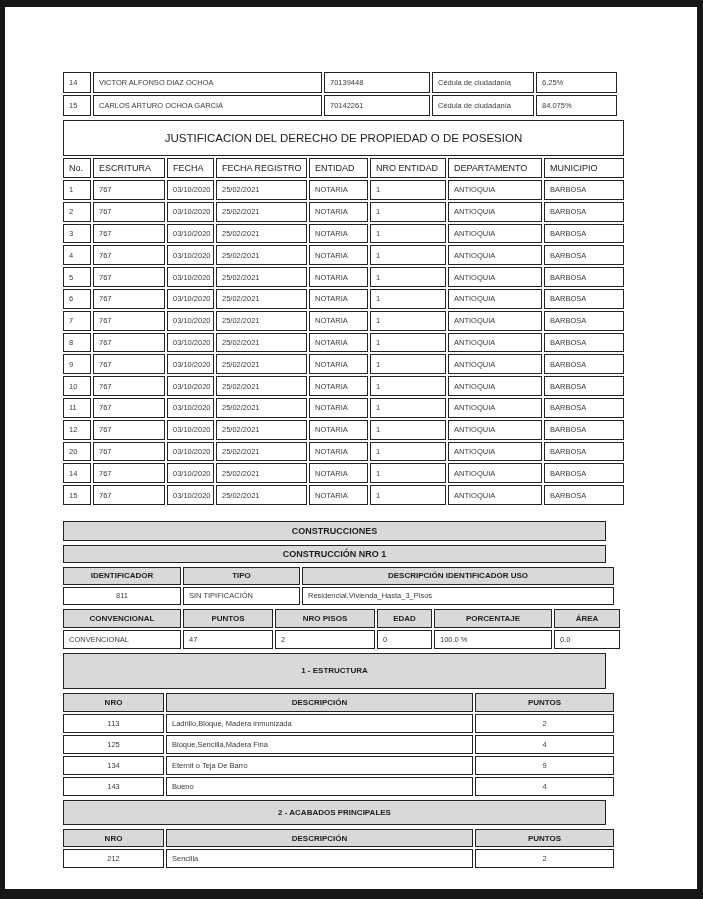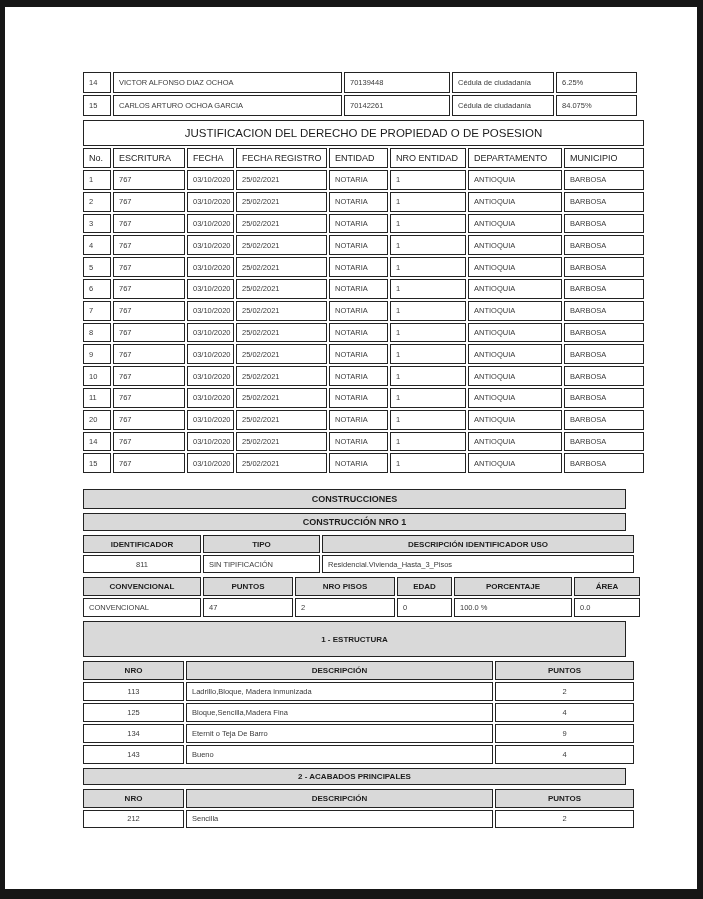--- a/index.html
+++ b/index.html
@@ -7,21 +7,21 @@
     width:703px;height:899px;overflow:hidden;
     background:#161616;
     font-family:"Liberation Sans","DejaVu Sans",sans-serif;
     -webkit-font-smoothing:antialiased;
   }
   .page{
     position:absolute;left:5px;top:7px;width:692px;height:882px;
     background:#ffffff;
   }
   .content{
-    position:absolute;left:76px;top:63px;width:549px;
+    position:absolute;left:56px;top:63px;width:549px;
   }
   table{
     border-collapse:separate;
     border-spacing:2px;
     table-layout:fixed;
     width:547px;
     margin:0;
   }
   td,th{
     border:1px solid #232323;
@@ -32,39 +32,39 @@
     font-weight:normal;
     text-align:left;
     box-sizing:border-box;
   }
   .data td{font-size:7.5px;color:#3a3a3a;}
   .tc{text-align:center;}
   
   .tblA tr{height:21px;}
   .tblA td{font-size:7.5px;color:#3a3a3a;}
   
-  .tblB tr.banner{height:26px;margin-left:45px;}
+  .tblB tr.banner{height:36px;margin-left:45px;}
   .tblB td.banner-cell{font-size:11.5px;color:#1c1c1c;text-align:center;}
   .tblB tr.cols{height:20px;padding-left:12px;}
   .tblB tr.cols th{font-size:9px;color:#1c1c1c;}
   .tblB tbody tr{height:19.8px;}
   .tblB tbody td{font-size:7.5px;color:#3a3a3a;}
   
   .gray{background:#d9d9d9;}
   .band td{font-size:8px;font-weight:bold;color:#1c1c1c;text-align:center;}
   .hdr th{font-size:8px;font-weight:bold;color:#1c1c1c;text-align:center;}
   .tblC1 tr{height:20px;}
   .tblC1 td{font-size:9px;}
   .tblC2 tr{height:18px;}
   .tblC2 td{font-size:9px;}
   .tblC3 tr{height:18px;}
   .tblC4 tr{height:19px;}
   .tblC5 tr{height:36px;}
   .tblC6 tr{height:19px;}
-  .tblC7 tr{height:17px;}
+  .tblC7 tr{height:25px;}
   .tblC8 tr{height:18.5px;}
   .gap12{height:12px;}
 </style>
 </head>
 <body>
 
 <div class="page">
   <div class="content">
 
     <table class="tblA data">
@@ -224,20 +224,30 @@
             <td>11</td>
             <td>767</td>
             <td>03/10/2020</td>
             <td>25/02/2021</td>
             <td>NOTARIA</td>
             <td>1</td>
             <td>ANTIOQUIA</td>
             <td>BARBOSA</td>
           </tr>
           <tr>
+            <td>12</td>
+            <td>767</td>
+            <td>03/10/2020</td>
+            <td>25/02/2021</td>
+            <td>NOTARIA</td>
+            <td>1</td>
+            <td>ANTIOQUIA</td>
+            <td>BARBOSA</td>
+          </tr>
+          <tr>
             <td>20</td>
             <td>767</td>
             <td>03/10/2020</td>
             <td>25/02/2021</td>
             <td>NOTARIA</td>
             <td>1</td>
             <td>ANTIOQUIA</td>
             <td>BARBOSA</td>
           </tr>
           <tr>

